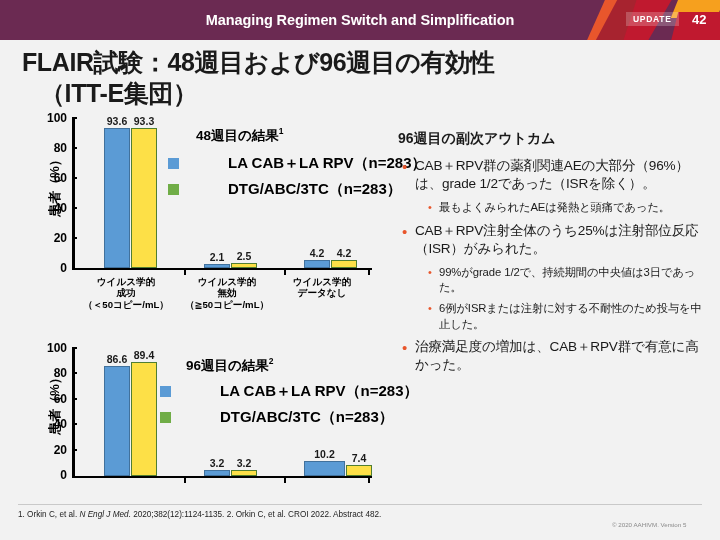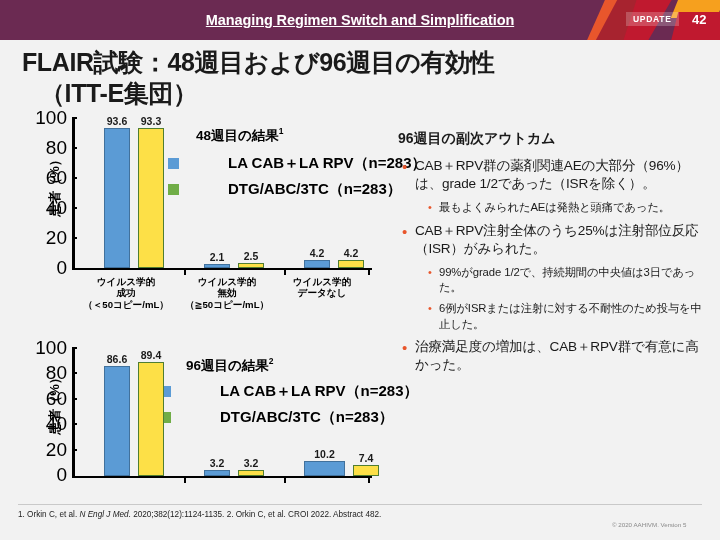--- a/index.html
+++ b/index.html
@@ -71,21 +71,20 @@
     font-size: 14.5px; letter-spacing: 0.3px; font-weight: 700;
     display: block; margin-top: 1px;
   }
 
   #hdr-title {
     position: absolute; left: 0; top: 0; width: 720px; height: 40px;
     line-height: 40px; text-align: center;
     color: #ffffff; font-size: 14.5px; font-weight: 700;
     letter-spacing: -0.1px;
     pointer-events: none;
-    text-decoration: underline;
   }
   #update-badge {
     position: absolute; left: 626px; top: 12px;
     padding: 2px 7px;
     background: rgba(255,255,255,0.22);
     color: #ffffff; font-size: 8.5px; font-weight: 700;
     letter-spacing: 0.7px;
   }
   #slide-number {
     position: absolute; left: 692px; top: 12px;
@@ -112,39 +111,39 @@
   .axis-y {
     position: absolute; left: 0; top: 0; bottom: 0;
     width: 2.5px; background: #000;
   }
   .axis-x {
     position: absolute; left: 0; right: 0; bottom: 0;
     height: 2.5px; background: #000;
   }
   .ytick {
     position: absolute; right: 100%;
-    font-size: 19px; font-weight: 400; color: #000;
+    font-size: 12px; font-weight: 700; color: #000;
     transform: translateY(-50%);
     padding-right: 5px; white-space: nowrap;
   }
   .ytick-mark {
     position: absolute; left: 0; width: 5px; height: 2px;
     background: #000; transform: translateY(-50%);
   }
   .ylabel {
     position: absolute;
     font-size: 13px; font-weight: 700; color: #000;
     transform-origin: center center;
     transform: rotate(-90deg);
     white-space: nowrap;
   }
   #chart1 .ylabel { left: -52px; top: 58px; width: 70px; text-align: center; }
   #chart2 .ylabel { left: -52px; top: 46px; width: 70px; text-align: center; }
 
-  .group { position: absolute; bottom: 2.5px; display: flex; align-items: flex-end; gap: 8px; }
+  .group { position: absolute; bottom: 2.5px; display: flex; align-items: flex-end; gap: 1px; }
   .bar { position: relative; }
   .bar.blue  { background: #5b9bd5; border: 0.7px solid #41719c; }
   .bar.green { background: #fde047; border: 0.7px solid #507e32; }
   .bar .vlabel {
     position: absolute; bottom: 100%; left: 50%;
     transform: translateX(-50%);
     font-size: 10.5px; font-weight: 700; color: #1a1a1a;
     margin-bottom: 2px; white-space: nowrap;
   }
   .xtick-mark {

